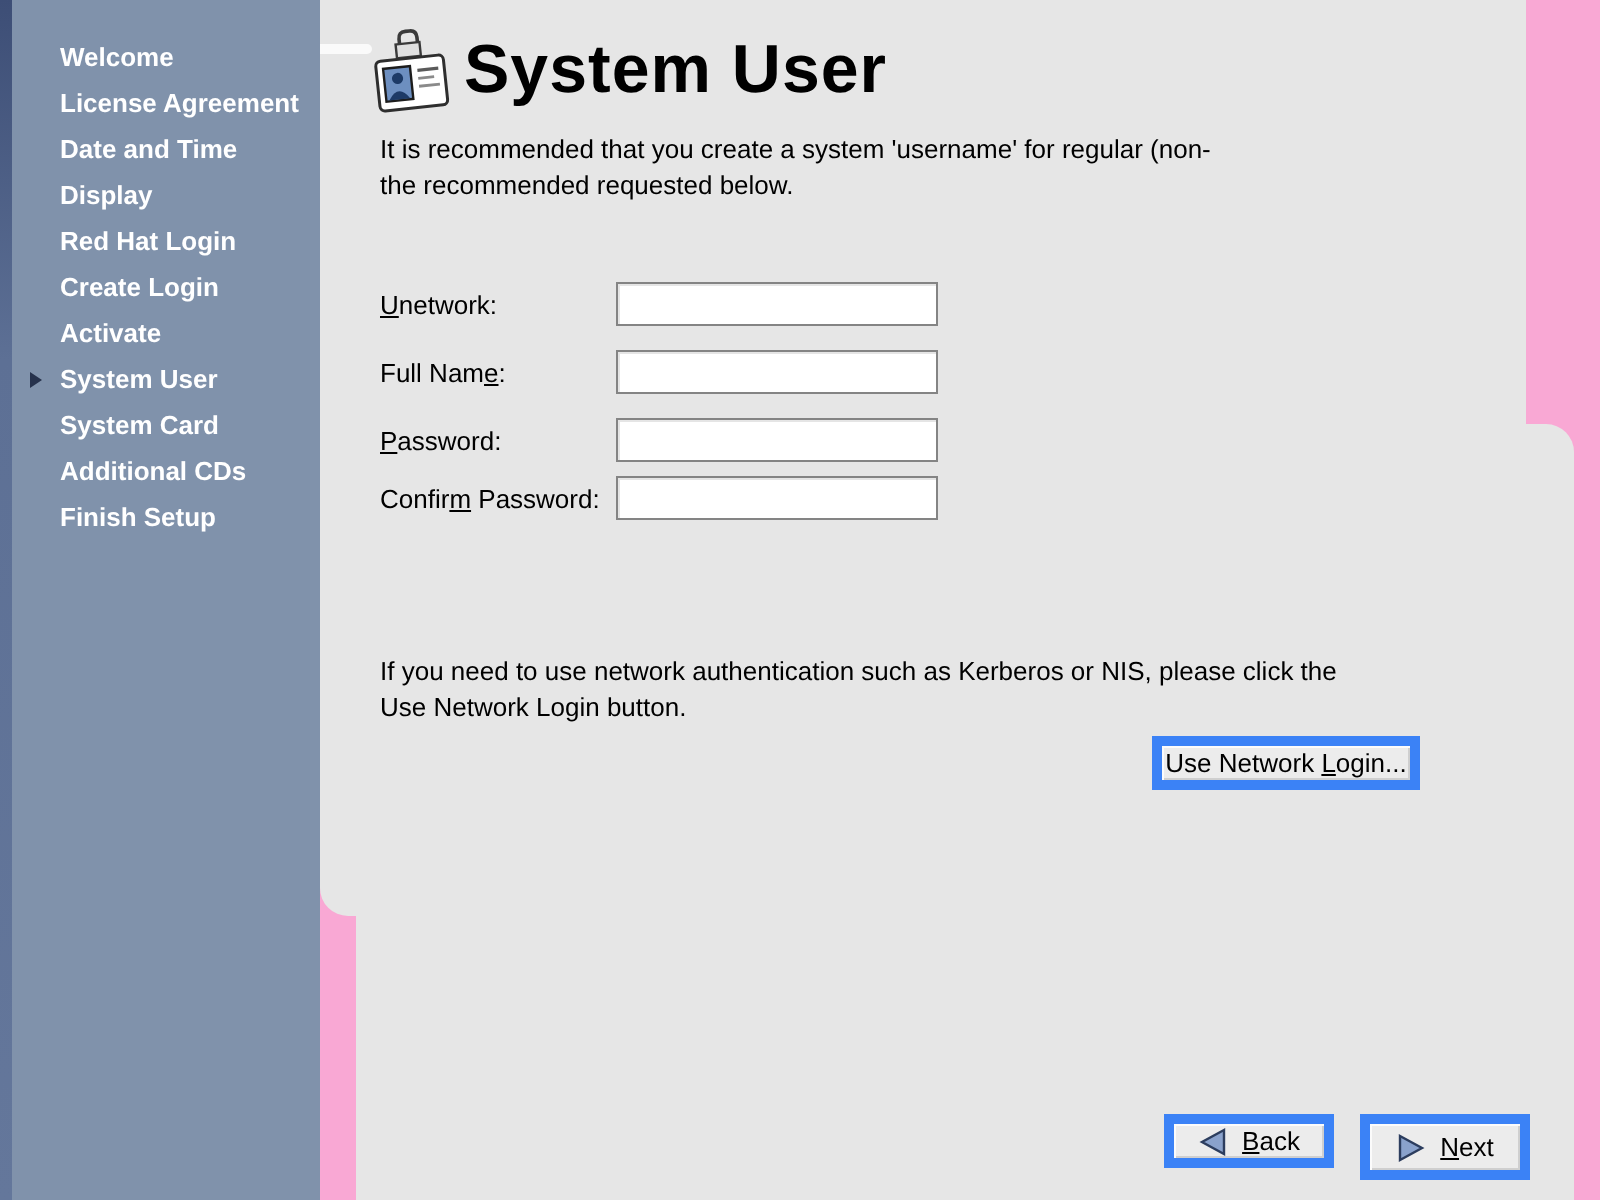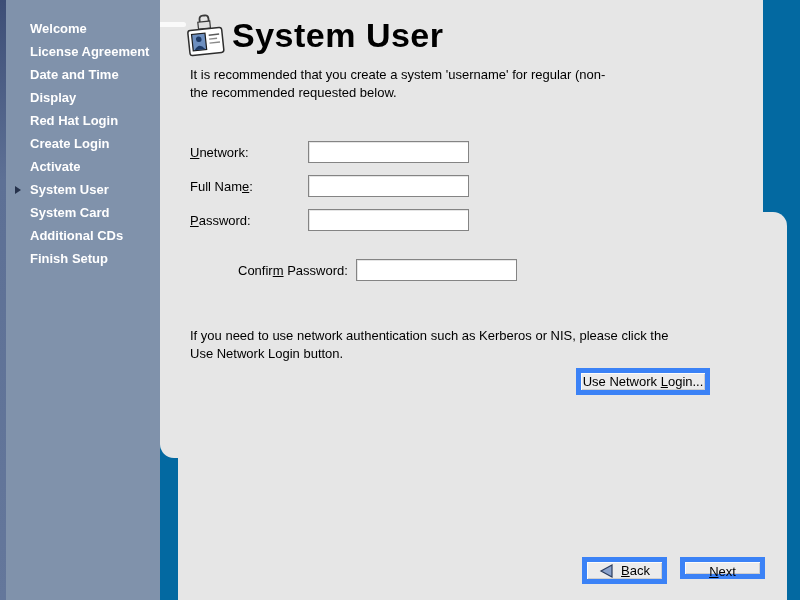--- a/index.html
+++ b/index.html
@@ -1,17 +1,17 @@
 <!DOCTYPE html>
 <html><head>
 <meta charset="utf-8">
 <style>
   html,body{margin:0;padding:0;}
   body{font-family:"Liberation Sans",sans-serif;}
-  #screen{position:relative;width:800px;height:600px;background:#0369a1;overflow:hidden;}
+  #screen{position:relative;width:800px;height:600px;background:#f9a8d4;overflow:hidden;}
 
   
   .sidebar{position:absolute;left:0;top:0;width:160px;height:600px;background:#8092ab;}
   .sidebar-edge{position:absolute;left:0;top:0;width:6px;height:600px;
     background:linear-gradient(to bottom,#3d4e76 0%,#5d7095 30%,#64779b 100%);}
   .nav{position:absolute;left:0;top:17px;width:160px;}
   .nav-item{position:relative;height:23px;line-height:23px;padding-left:30px;
     color:#ffffff;font-size:13px;font-weight:bold;white-space:nowrap;cursor:default;}
   .nav-arrow{position:absolute;left:15px;top:8px;width:0;height:0;
     border-left:6px solid #26324c;border-top:4px solid transparent;border-bottom:4px solid transparent;}
@@ -39,21 +39,21 @@
   .accel{text-decoration:underline;}
   .text-field{width:153px;height:18px;background:#ffffff;border:1px solid #848484;
     box-shadow:inset 1px 1px 0 rgba(0,0,0,0.10);font-size:13px;padding:1px 3px;outline:none;}
 
   
   .btn{position:absolute;display:flex;align-items:center;justify-content:center;gap:7px;
     background:#ececec;border:5px solid #3b82f6;font-size:13px;color:#000;
     box-shadow:inset 1px 1px 0 #fbfbfb, inset -1px -1px 0 #cfcfcf;cursor:default;box-sizing:border-box;}
   .btn-net{left:576px;top:368px;width:134px;height:27px;}
   .btn-back{left:582px;top:557px;width:85px;height:27px;}
-  .btn-next{left:680px;top:557px;width:85px;height:22px;flex-direction:column;}
+  .btn-next{left:680px;top:557px;width:85px;height:33px;}
   .btn-label{white-space:nowrap;}
 </style>
 </head>
 <body>
 
 <div id="screen">
 
   <div class="sidebar">
     <div class="sidebar-edge"></div>
     <div class="nav">
@@ -105,21 +105,21 @@
     <input class="text-field" type="text" value="" style="">
   </div>
   <div class="form-row" style="top:175px;">
     <label class="form-label"><span>Full Nam</span><span class="accel">e</span><span>:</span></label>
     <input class="text-field" type="text" value="" style="">
   </div>
   <div class="form-row" style="top:209px;">
     <label class="form-label"><span></span><span class="accel">P</span><span>assword:</span></label>
     <input class="text-field" type="password" value="" style="">
   </div>
-  <div class="form-row" style="top:259px;margin-left:48px;">
+  <div class="form-row" style="top:238px;">
     <label class="form-label"><span>Confir</span><span class="accel">m</span><span> Password:</span></label>
     <input class="text-field" type="password" value="" style="">
   </div>
 
   <div class="net-text">
     <div>If you need to use network authentication such as Kerberos or NIS, please click the</div>
     <div>Use Network Login button.</div>
   </div>
 
   <div class="btn btn-net">

